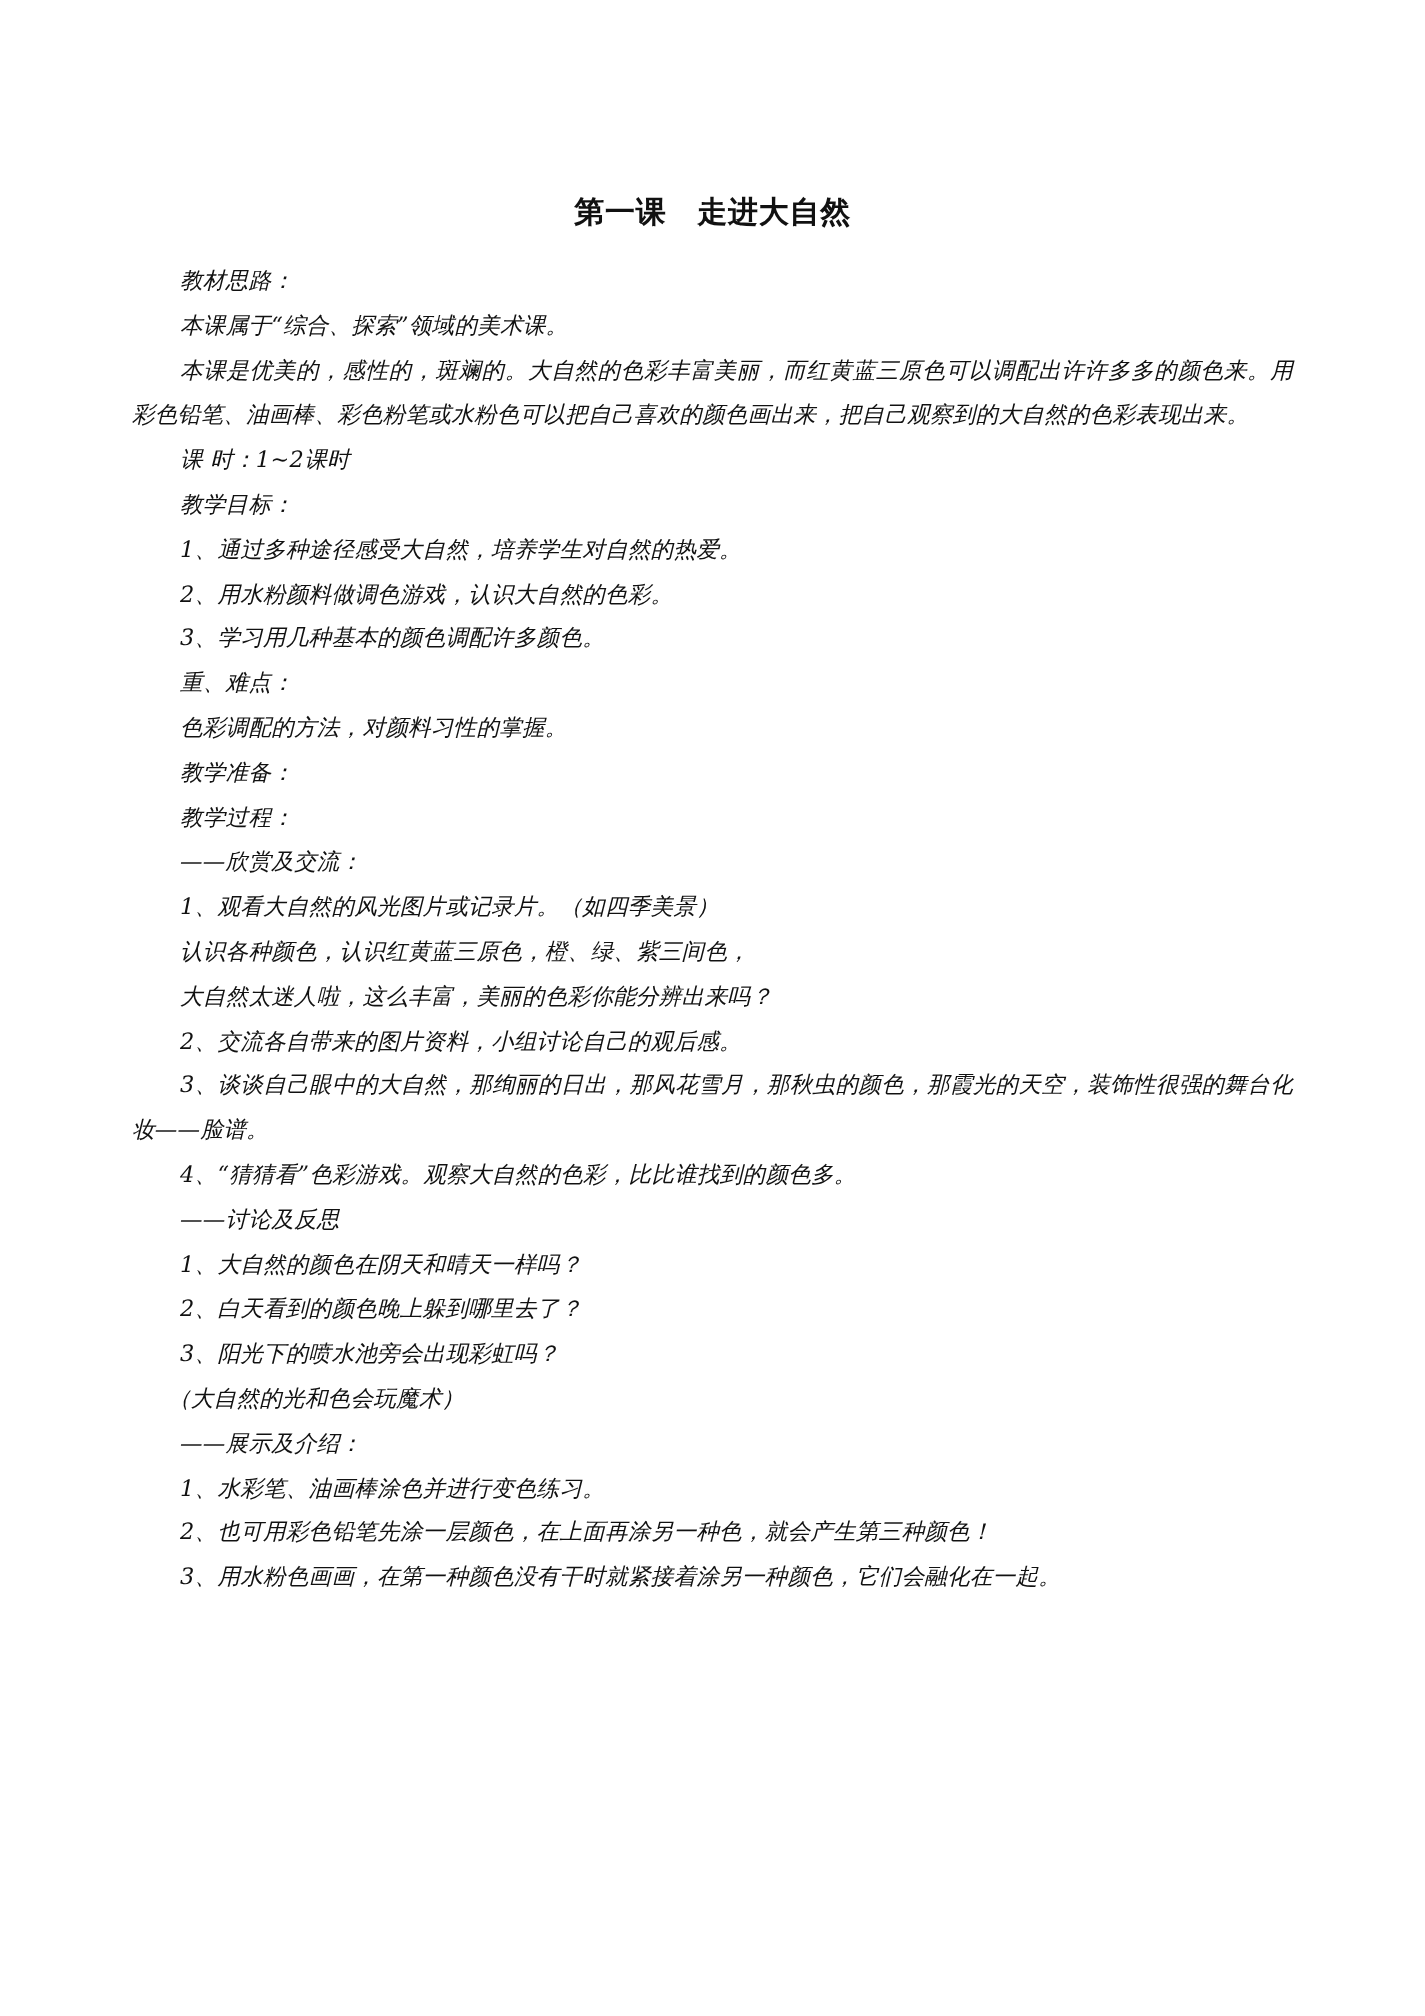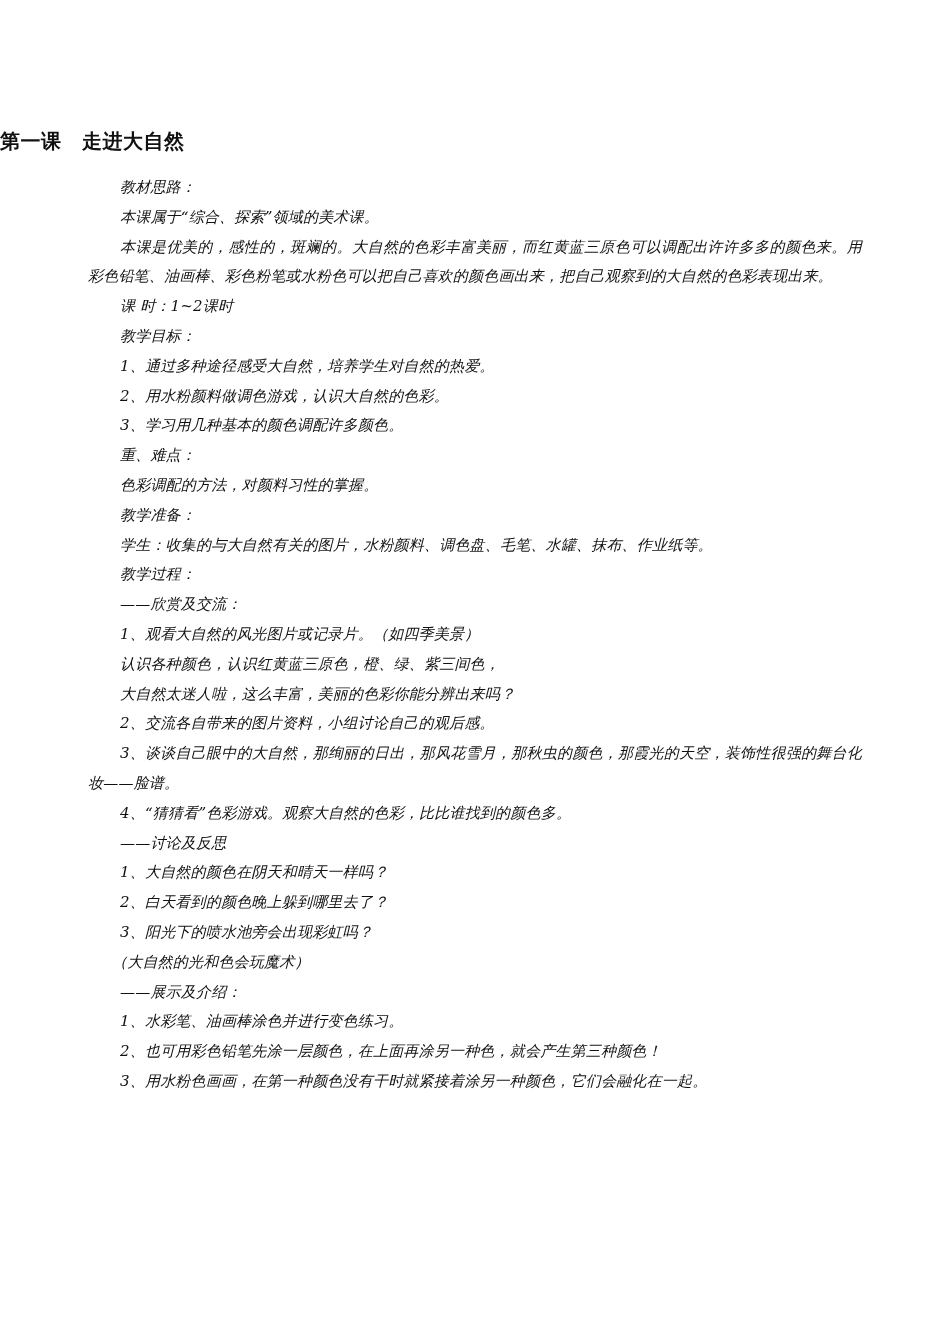--- a/index.html
+++ b/index.html
@@ -1,19 +1,19 @@
 <!DOCTYPE html>
 <html><head>
 <meta charset="utf-8">
 <style>
   html, body { margin:0; padding:0; background:#ffffff; }
   body { width:950px; height:1344px; position:relative; overflow:hidden;
          font-family:"DejaVu Serif", "Liberation Serif", serif; color:#111; }
   .page { position:absolute; left:0; top:0; width:950px; height:1344px; }
-  .title { position:absolute; left:0; width:950px; top:128px; text-align:left;
+  .title { position:absolute; left:0; width:950px; top:128px; text-align:center;
            font-family:"DejaVu Sans", "Liberation Sans", sans-serif; font-weight:bold;
            font-size:20px; letter-spacing:0.5px; white-space:pre; }
   .body { position:absolute; left:88px; top:173px; width:774px; }
   .p { font-size:15px; line-height:29.8px; margin:0; text-align:justify;
        text-align-last:left; letter-spacing:0.2px;font-style:italic; }
   .ind { text-indent:32px; }
   .paren { text-indent:24px; }
 </style>
 </head>
 <body>
@@ -25,21 +25,20 @@
     <p class="p ind">本课属于“综合、探索”领域的美术课。</p>
     <p class="p ind">本课是优美的，感性的，斑斓的。大自然的色彩丰富美丽，而红黄蓝三原色可以调配出许许多多的颜色来。用彩色铅笔、油画棒、彩色粉笔或水粉色可以把自己喜欢的颜色画出来，把自己观察到的大自然的色彩表现出来。</p>
     <p class="p ind">课  时：1~2课时</p>
     <p class="p ind">教学目标：</p>
     <p class="p ind">1、通过多种途径感受大自然，培养学生对自然的热爱。</p>
     <p class="p ind">2、用水粉颜料做调色游戏，认识大自然的色彩。</p>
     <p class="p ind">3、学习用几种基本的颜色调配许多颜色。</p>
     <p class="p ind">重、难点：</p>
     <p class="p ind">色彩调配的方法，对颜料习性的掌握。</p>
     <p class="p ind">教学准备：</p>
-    <p class="p ind">学生：收集的与大自然有关的图片，水粉颜料、调色盘、毛笔、水罐、抹布、作业纸等。</p>
     <p class="p ind">教学过程：</p>
     <p class="p ind">——欣赏及交流：</p>
     <p class="p ind">1、观看大自然的风光图片或记录片。（如四季美景）</p>
     <p class="p ind">认识各种颜色，认识红黄蓝三原色，橙、绿、紫三间色，</p>
     <p class="p ind">大自然太迷人啦，这么丰富，美丽的色彩你能分辨出来吗？</p>
     <p class="p ind">2、交流各自带来的图片资料，小组讨论自己的观后感。</p>
     <p class="p ind">3、谈谈自己眼中的大自然，那绚丽的日出，那风花雪月，那秋虫的颜色，那霞光的天空，装饰性很强的舞台化妆——脸谱。</p>
     <p class="p ind">4、“猜猜看”色彩游戏。观察大自然的色彩，比比谁找到的颜色多。</p>
     <p class="p ind">——讨论及反思</p>
     <p class="p ind">1、大自然的颜色在阴天和晴天一样吗？</p>

